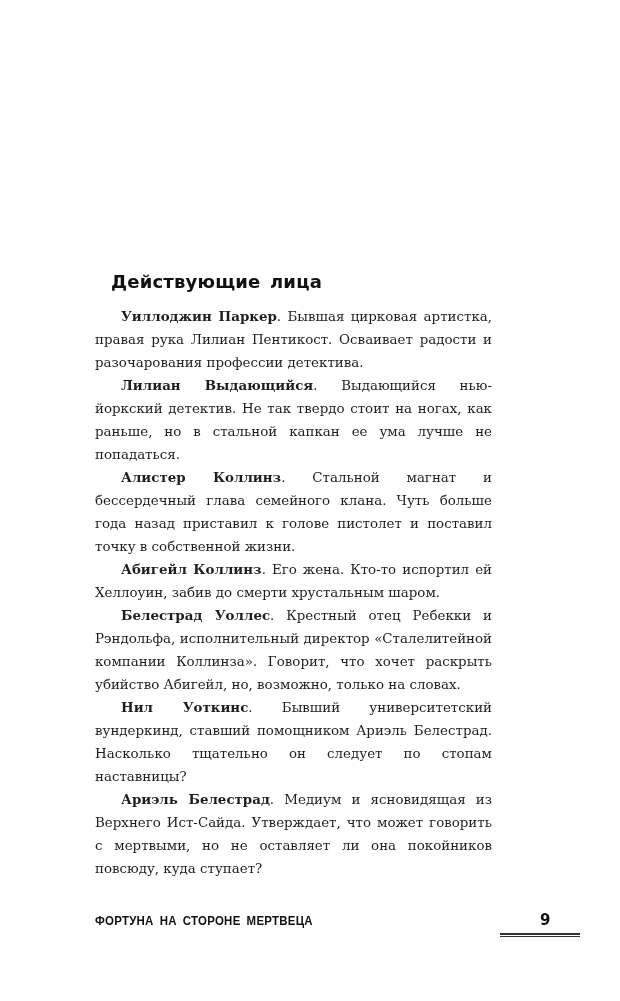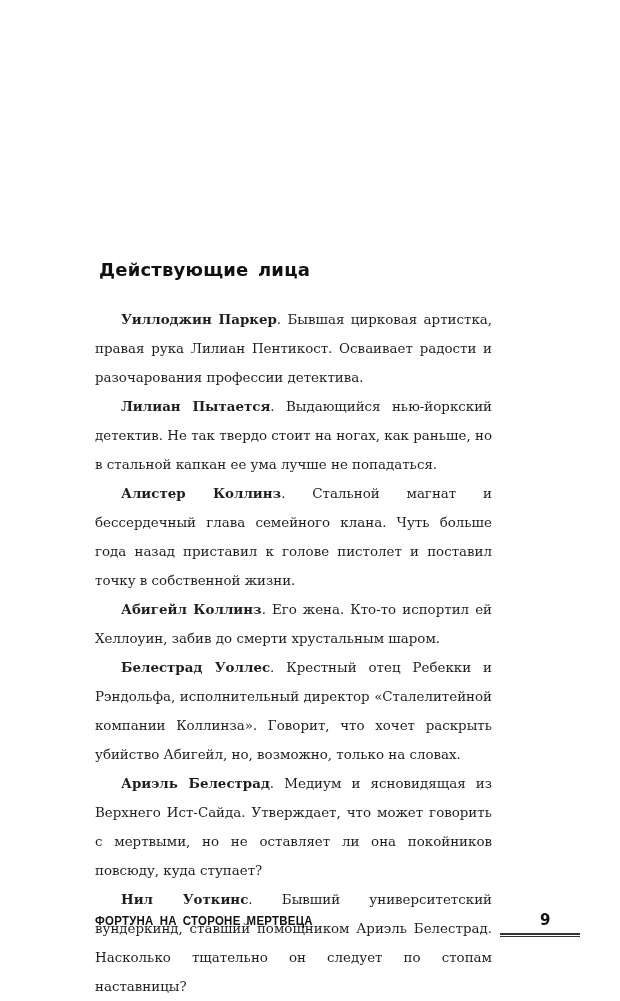--- a/index.html
+++ b/index.html
@@ -12,29 +12,29 @@
     }
     .page-title {
       position: absolute;
       left: 95px; top: 255px;
       font-family: "DejaVu Sans", sans-serif;
       font-weight: bold;
       font-size: 18px;
       letter-spacing: 0.2px;
       word-spacing: 3px;
       color: #111;
-      margin: 4px;
+      margin: 16px;
     }
     .body-text {
       position: absolute;
       left: 95px; top: 305px;
       width: 397px;
       font-family: "DejaVu Serif", serif;
       font-size: 13.4px;
-      line-height: 29px;
+      line-height: 23px;
       color: #1e1e1e;
       text-align: justify;
       hyphens: manual;
     }
     .entry { margin: 0; text-indent: 26px; }
     .entry .name { font-weight: bold; }
     .footer-title {
       position: absolute;
       left: 95px; top: 913px;
       font-family: "Liberation Sans", sans-serif;
@@ -62,23 +62,23 @@
       border-bottom: 1px solid #333;
     }
   </style>
 </head>
 <body>
 
 <h1 class="page-title">Действующие лица</h1>
 
 <div class="body-text">
   <p class="entry"><span class="name">Уиллоджин Паркер</span><span>. Бывшая цирковая артистка, пра­вая рука Лилиан Пентикост. Осваивает радости и разо­чарования профессии детектива.</span></p>
-  <p class="entry"><span class="name">Лилиан Пытается</span><span>. Выдающийся нью-йоркский детектив. Не так твердо стоит на ногах, как раньше, но в стальной капкан ее ума лучше не попадаться.</span></p>
+  <p class="entry"><span class="name">Лилиан Выдающийся</span><span>. Выдающийся нью-йоркский детектив. Не так твердо стоит на ногах, как раньше, но в стальной капкан ее ума лучше не попадаться.</span></p>
   <p class="entry"><span class="name">Алистер Коллинз</span><span>. Стальной магнат и бессердечный глава семейного клана. Чуть больше года назад приставил к голове пистолет и поставил точку в собственной жизни.</span></p>
   <p class="entry"><span class="name">Абигейл Коллинз</span><span>. Его жена. Кто-то испортил ей Хел­лоуин, забив до смерти хрустальным шаром.</span></p>
   <p class="entry"><span class="name">Белестрад Уоллес</span><span>. Крестный отец Ребекки и Рэндоль­фа, исполнительный директор «Сталелитейной компании Коллинза». Говорит, что хочет раскрыть убийство Аби­гейл, но, возможно, только на словах.</span></p>
+  <p class="entry"><span class="name">Нил Уоткинс</span><span>. Бывший университетский вундеркинд, ставший помощником Ариэль Белестрад. Насколько тщательно он следует по стопам наставницы?</span></p>
   <p class="entry"><span class="name">Ариэль Белестрад</span><span>. Медиум и ясновидящая из Верх­него Ист-Сайда. Утверждает, что может говорить с мерт­выми, но не оставляет ли она покойников повсюду, куда ступает?</span></p>
-  <p class="entry"><span class="name">Нил Уоткинс</span><span>. Бывший университетский вундеркинд, ставший помощником Ариэль Белестрад. Насколько тщательно он следует по стопам наставницы?</span></p>
 </div>
 
 <div class="footer-title">ФОРТУНА НА СТОРОНЕ МЕРТВЕЦА</div>
 <div class="page-number">9</div>
 <div class="footer-rule"></div>
 
 </body></html>

